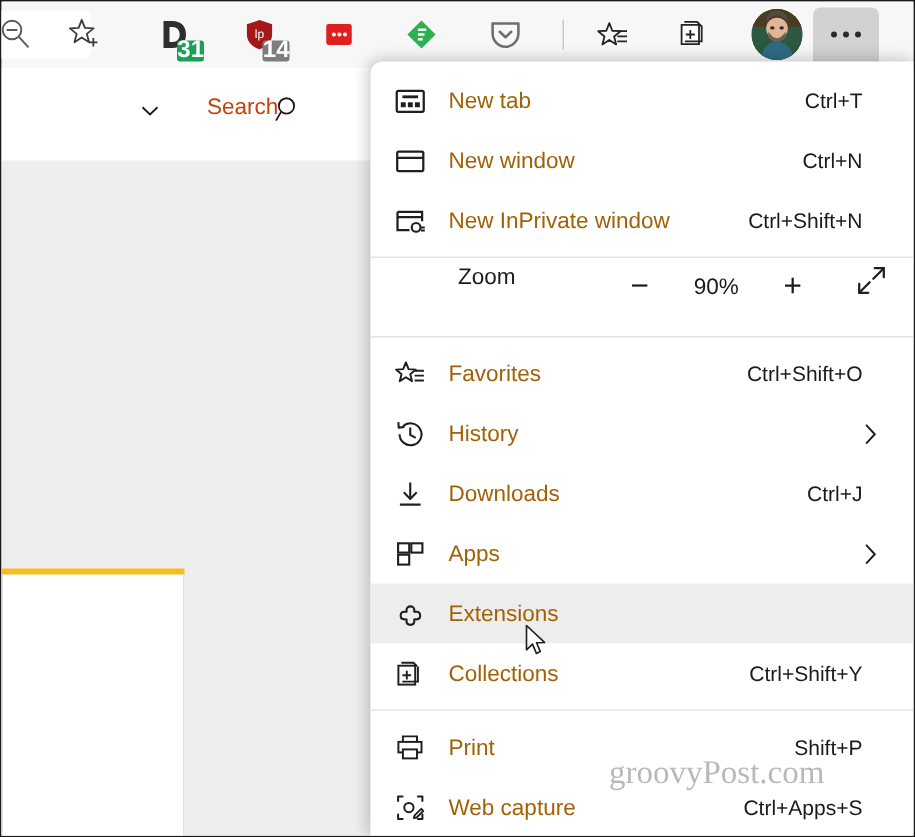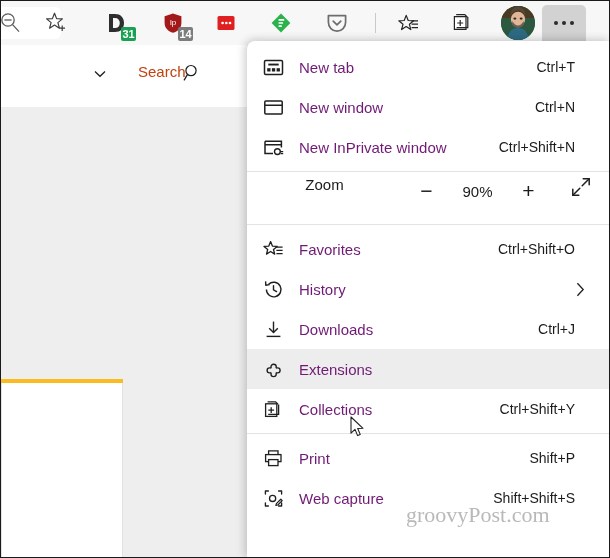--- a/index.html
+++ b/index.html
@@ -76,21 +76,21 @@
 
   
   .badge {
     position: absolute;
     right: -5px;
     bottom: -3px;
     min-width: 15px;
     height: 14px;
     border-radius: 2px;
     color: #fff;
-    font-size: 11px;
+    font-size: 16px;
     font-weight: bold;
     line-height: 14px;
     text-align: center;
     font-family: "Liberation Sans", sans-serif;
   }
   .badge.green { background: #1aa053; }
   .badge.gray  { background: #7d7d7d; }
 
   
   .avatar {
@@ -197,21 +197,21 @@
   .menu-item.hovered { background: #ededed; }
   .mi-icon {
     width: 52px;
     display: flex;
     align-items: center;
     justify-content: center;
     flex: none;
   }
   .mi-label {
     font-size: 15px;
-    color: #701a75;
+    color: #a16207;
     font-family: "Liberation Sans", sans-serif;
     flex: 1 1 auto;
     white-space: nowrap;
   }
   .mi-accel {
     font-size: 14px;
     color: #1b1b1b;
     padding-right: 34px;
     white-space: nowrap;
   }
@@ -510,20 +510,35 @@
         <svg width="21" height="21" viewBox="0 0 21 21">
           <path d="M10.5 2.6 V13.2" stroke="#1f1f1f" stroke-width="1.4"></path>
           <path d="M6.2 9.2 L10.5 13.6 L14.8 9.2" fill="none" stroke="#1f1f1f" stroke-width="1.4" stroke-linejoin="round"></path>
           <path d="M3.6 17.4 H17.4" stroke="#1f1f1f" stroke-width="1.4"></path>
         </svg>
       </span>
       <span class="mi-label">Downloads</span>
       <span class="mi-accel">Ctrl+J</span>
     </div>
 
+    <div class="menu-item">
+      <span class="mi-icon">
+        <svg width="21" height="21" viewBox="0 0 21 21">
+          <rect x="2.4" y="3.2" width="7.4" height="6.2" fill="none" stroke="#1f1f1f" stroke-width="1.4"></rect>
+          <rect x="11.2" y="3.2" width="7.4" height="6.2" fill="none" stroke="#1f1f1f" stroke-width="1.4"></rect>
+          <rect x="2.4" y="10.8" width="7.4" height="6.6" fill="none" stroke="#1f1f1f" stroke-width="1.4"></rect>
+        </svg>
+      </span>
+      <span class="mi-label">Apps</span>
+      <span class="mi-chev">
+        <svg width="9" height="15" viewBox="0 0 9 15">
+            <path d="M1.4 1.2 L7.2 7.5 L1.4 13.8" fill="none" stroke="#1f1f1f" stroke-width="1.3"></path>
+          </svg>
+      </span>
+    </div>
 
     <div class="menu-item hovered">
       <span class="mi-icon">
         <svg width="21" height="21" viewBox="0 0 21 21">
           <path d="M8.0 2.6 C9.6 2.6 10.6 3.7 10.6 4.9 C10.6 5.5 10.3 5.8 10.6 6.1 C10.9 6.4 11.4 6.1 12.1 6.1
                    C13.4 6.1 14.4 7.1 14.4 8.6 C14.4 10.1 13.4 11.1 12.1 11.1 C11.4 11.1 10.9 10.8 10.6 11.1
                    C10.3 11.4 10.6 11.8 10.6 12.4 C10.6 13.7 9.6 14.7 8.0 14.7 C6.5 14.7 5.5 13.7 5.5 12.4
                    C5.5 11.8 5.8 11.4 5.5 11.1 C5.2 10.8 4.7 11.1 4.0 11.1 C2.7 11.1 1.7 10.1 1.7 8.6
                    C1.7 7.1 2.7 6.1 4.0 6.1 C4.7 6.1 5.2 6.4 5.5 6.1 C5.8 5.8 5.5 5.5 5.5 4.9
                    C5.5 3.7 6.5 2.6 8.0 2.6 Z" transform="translate(2.4,2.6) scale(1.02)" fill="none" stroke="#1f1f1f" stroke-width="1.35" stroke-linejoin="round"></path>
@@ -562,21 +577,21 @@
 
     <div class="menu-item">
       <span class="mi-icon">
         <svg width="21" height="21" viewBox="0 0 21 21">
           <path d="M2.4 6.0 V3.0 H5.4 M15.6 3.0 H18.6 V6.0 M18.6 15.0 V18.0 H15.6 M5.4 18.0 H2.4 V15.0" fill="none" stroke="#1f1f1f" stroke-width="1.35" stroke-linecap="round" stroke-linejoin="round"></path>
           <circle cx="9.6" cy="10.4" r="3.1" fill="none" stroke="#1f1f1f" stroke-width="1.3"></circle>
           <path d="M13.4 15.6 L17.8 11.2 L19.2 12.6 L14.8 17.0 L12.9 17.4 Z" fill="none" stroke="#1f1f1f" stroke-width="1.25" stroke-linejoin="round"></path>
         </svg>
       </span>
       <span class="mi-label">Web capture</span>
-      <span class="mi-accel">Shift+Shift+S</span>
+      <span class="mi-accel">Ctrl+Apps+S</span>
     </div>
   </div>
 
   <div class="watermark">groovyPost.com</div>
 
   <div class="cursor">
     <svg width="16" height="23" viewBox="0 0 16 23">
       <path d="M1 1 L1 17.2 L5.0 13.4 L7.6 19.6 L10.2 18.4 L7.7 12.5 L13.0 12.3 Z" fill="#ffffff" stroke="#1f1f1f" stroke-width="1.1" stroke-linejoin="round"></path>
     </svg>
   </div>

